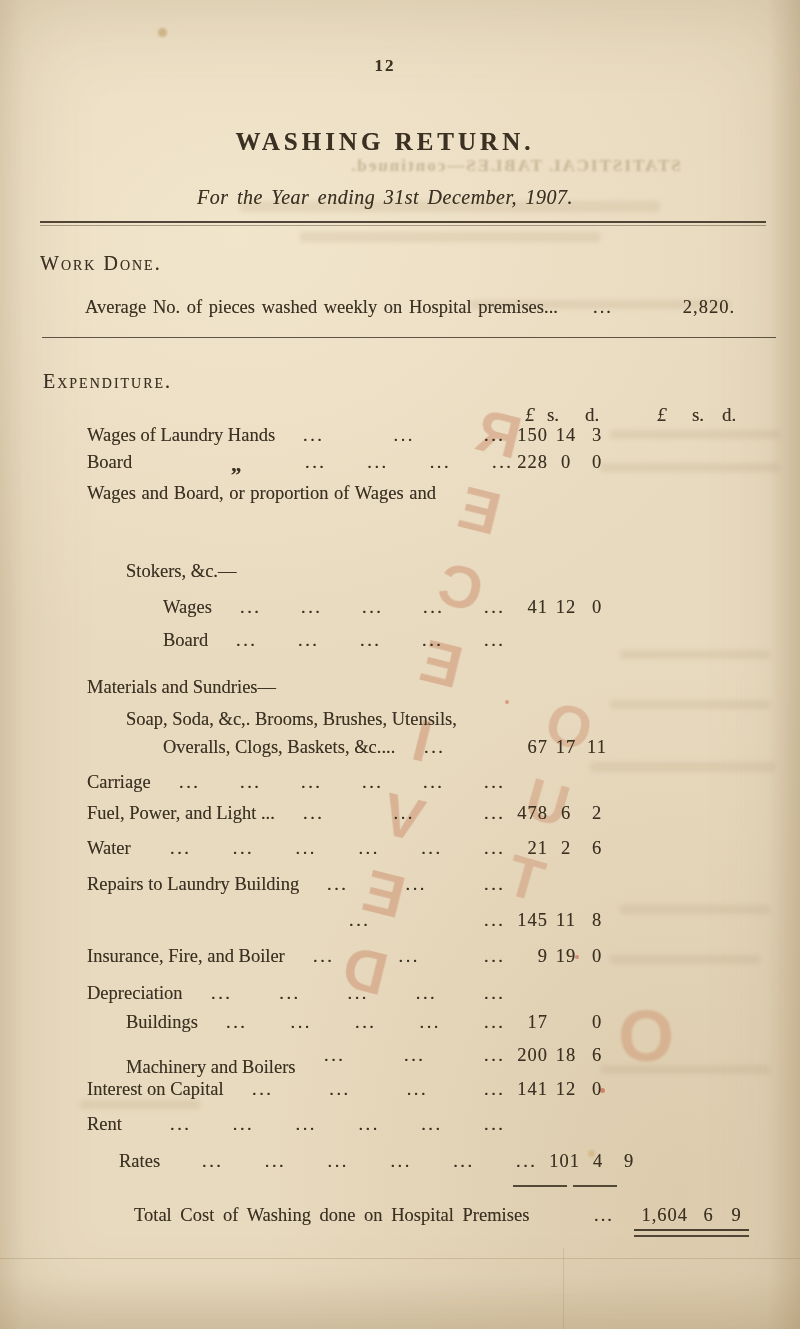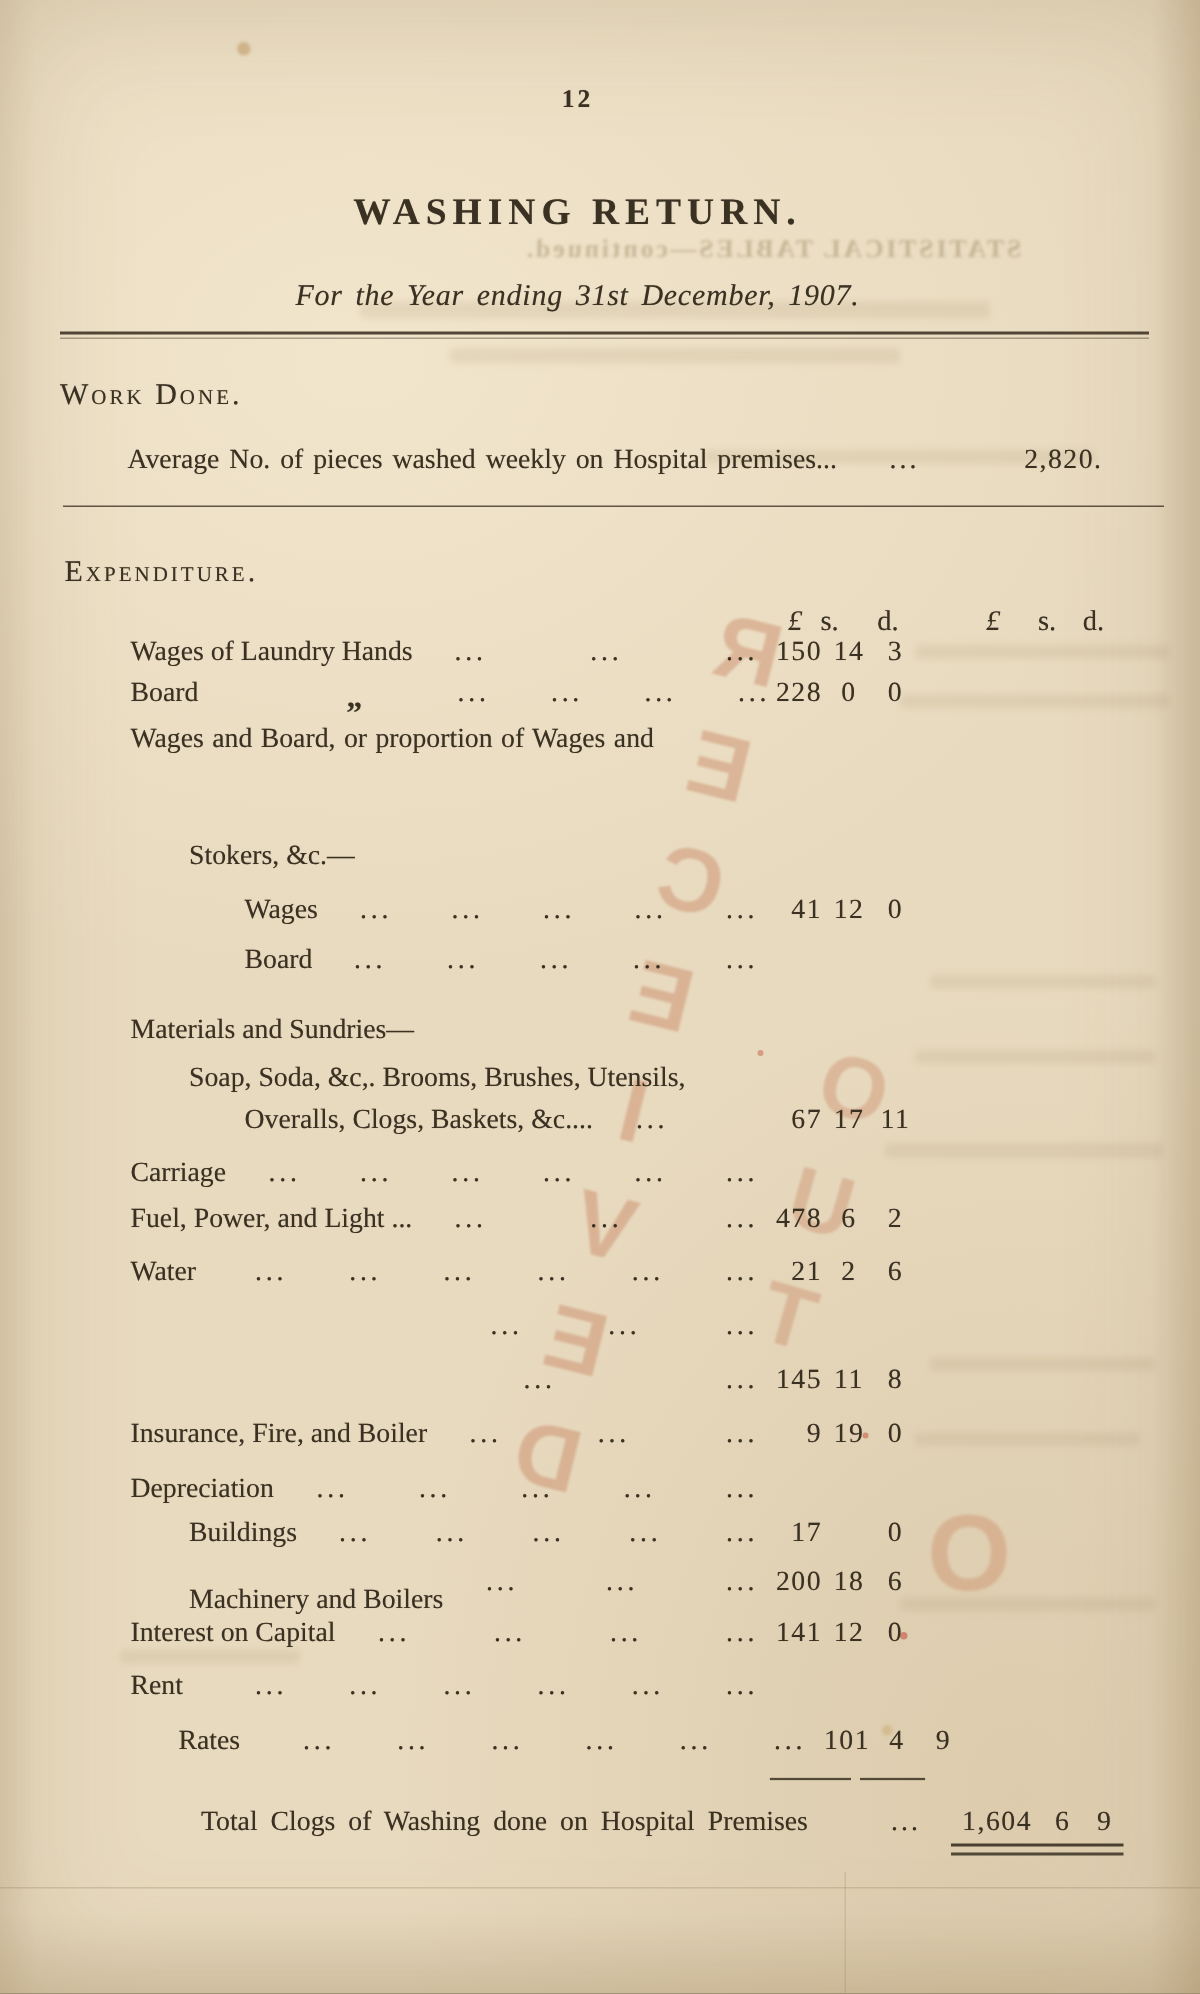--- a/index.html
+++ b/index.html
@@ -202,20 +202,21 @@
         <span class="dots" style="left: 232.8px;">...</span>
         <span class="dots" style="left: 295.6px;">...</span>
         <span class="dots" style="left: 358.4px;">...</span>
         <span class="dots" style="left: 421.2px;">...</span>
         <span class="dots" style="left: 484px;">...</span>
         <span class="amt p" style="left: 486px;">21</span>
         <span class="amt sd" style="left: 550px;">2</span>
         <span class="amt sd" style="left: 581px;">6</span>
       </div>
       <div class="ledger-row ink" style="top: 874px;">
+        <span class="lbl" style="left: 87px;">Repairs to Laundry Building</span>
         <span class="dots" style="left: 327px;">...</span>
         <span class="dots" style="left: 405.5px;">...</span>
         <span class="dots" style="left: 484px;">...</span>
       </div>
       <div class="ledger-row ink" style="top: 910px;">
         <span class="dots" style="left: 349px;">...</span>
         <span class="dots" style="left: 484px;">...</span>
         <span class="amt p" style="left: 486px;">145</span>
         <span class="amt sd" style="left: 550px;">11</span>
         <span class="amt sd" style="left: 581px;">8</span>
@@ -286,21 +287,21 @@
         <span class="dots" style="left: 484px;">...</span>
         <span class="amt p" style="left: 486px;">101</span>
         <span class="amt sd" style="left: 550px;">4</span>
         <span class="amt sd" style="left: 581px;">9</span>
       </div>
     </div>
 
   <div class="abs sumline"></div>
 
   <div class="abs totalrow ink">
-    <span class="lbl">Total Clogs of Washing done on Hospital Premises</span>
+    <span class="lbl">Total Cost of Washing done on Hospital Premises</span>
     <span class="ldr">...</span>
     <span class="p">1,604</span>
     <span class="s">6</span>
     <span class="d">9</span>
   </div>
 
   <div class="abs dblrule"></div>
 
 </div>
 

